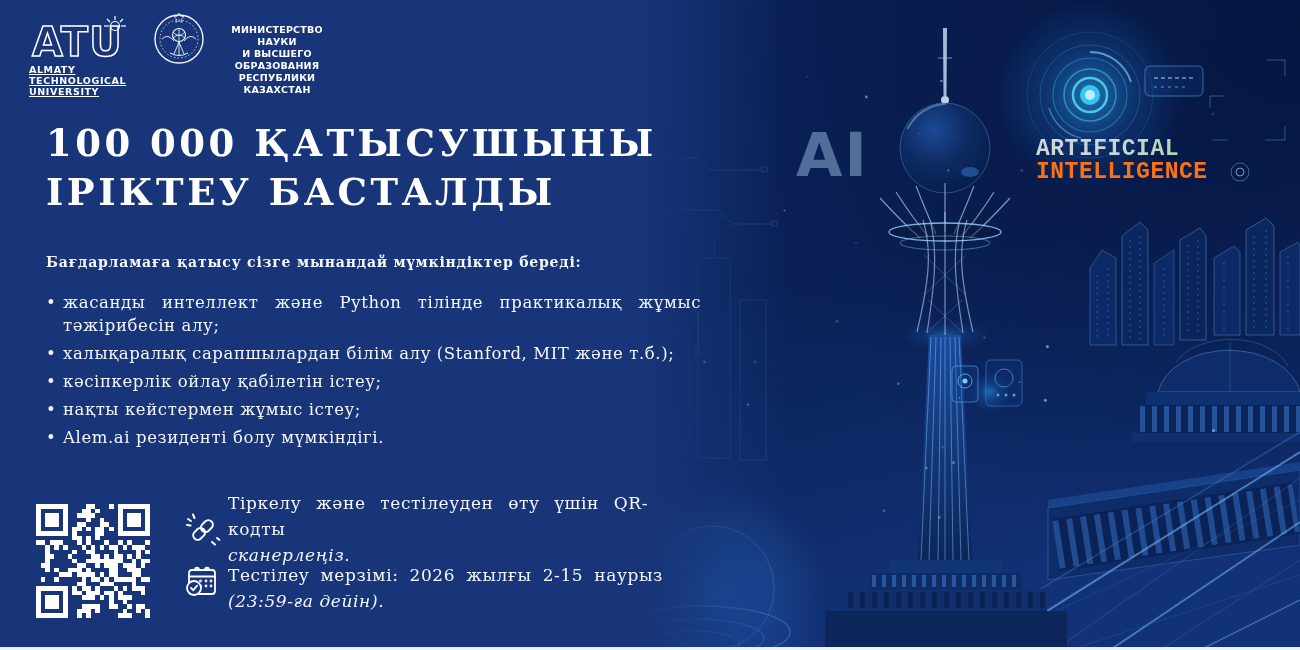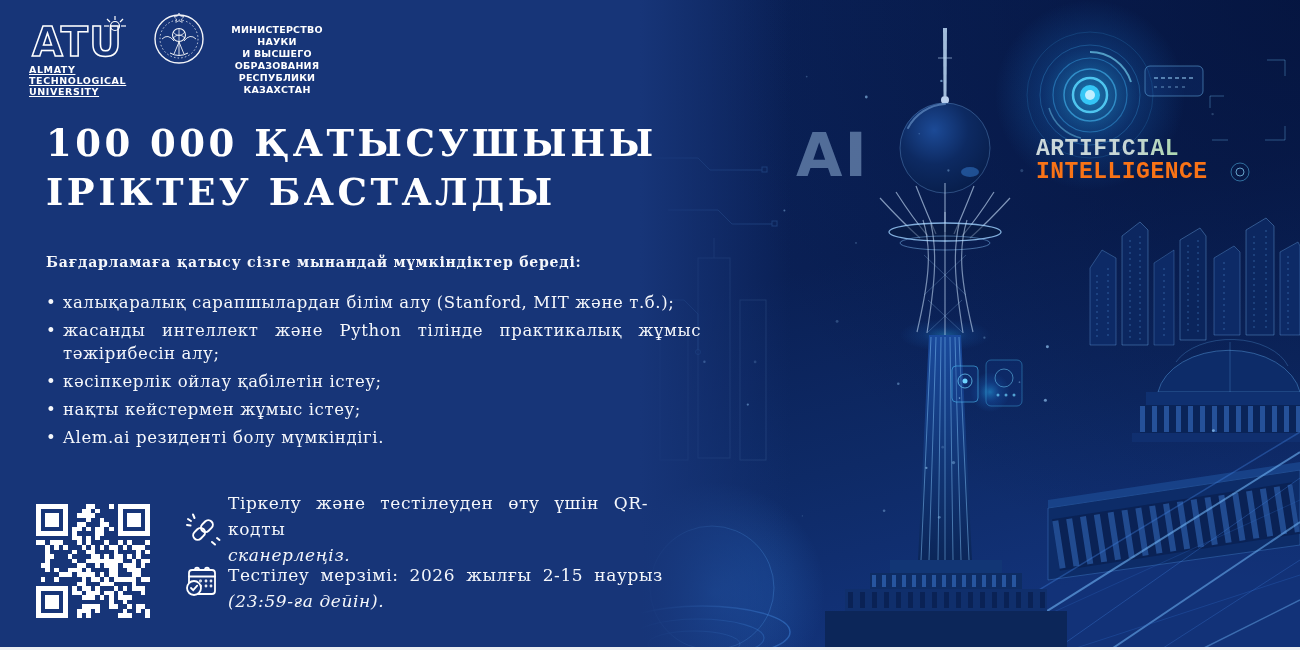--- a/index.html
+++ b/index.html
@@ -349,22 +349,22 @@
     <div>РЕСПУБЛИКИ КАЗАХСТАН</div>
   </div>
 
   <div class="content">
     <h1 class="title" style="margin:7px 0 0 0;">
       <span>100 000 ҚАТЫСУШЫНЫ</span>
       <span>ІРІКТЕУ БАСТАЛДЫ</span>
     </h1>
     <div class="subtitle">Бағдарламаға қатысу сізге мынандай мүмкіндіктер береді:</div>
     <ul class="bullets">
+      <li>жасанды интеллект және Python тілінде практикалық жұмыс тәжірибесін алу;</li>
       <li>халықаралық сарапшылардан білім алу (Stanford, MIT және т.б.);</li>
-      <li>жасанды интеллект және Python тілінде практикалық жұмыс тәжірибесін алу;</li>
       <li>кәсіпкерлік ойлау қабілетін істеу;</li>
       <li>нақты кейстермен жұмыс істеу;</li>
       <li>Alem.ai резиденті болу мүмкіндігі.</li>
     </ul>
   </div>
 
   <div class="qr">
       <svg viewBox="0 0 25 25" shape-rendering="crispEdges">
         <rect x="11" y="0" width="1" height="1" fill="#ffffff"></rect>
         <rect x="12" y="0" width="1" height="1" fill="#ffffff"></rect>

